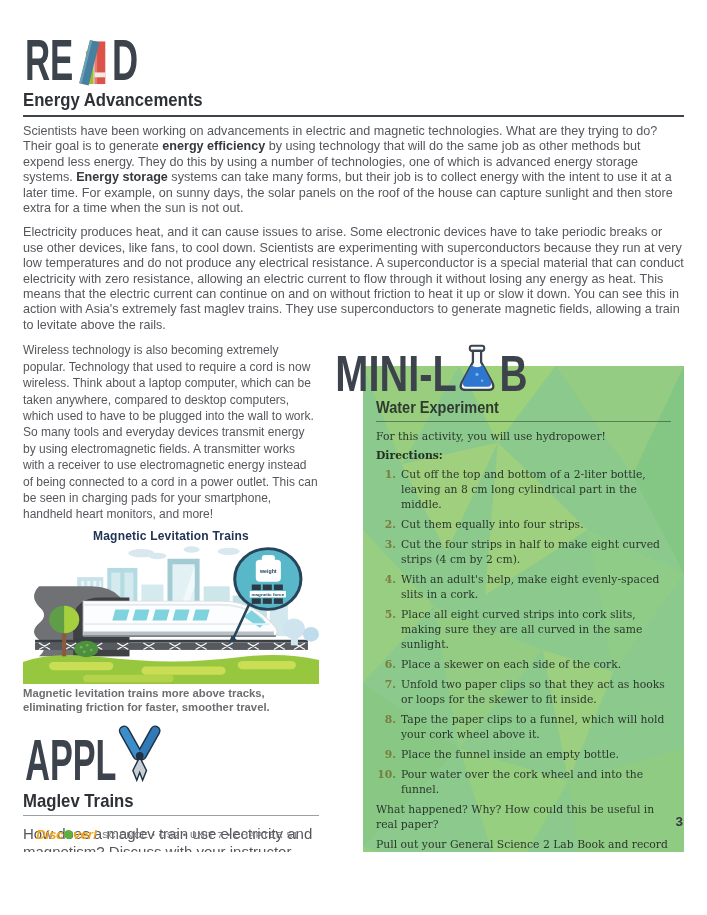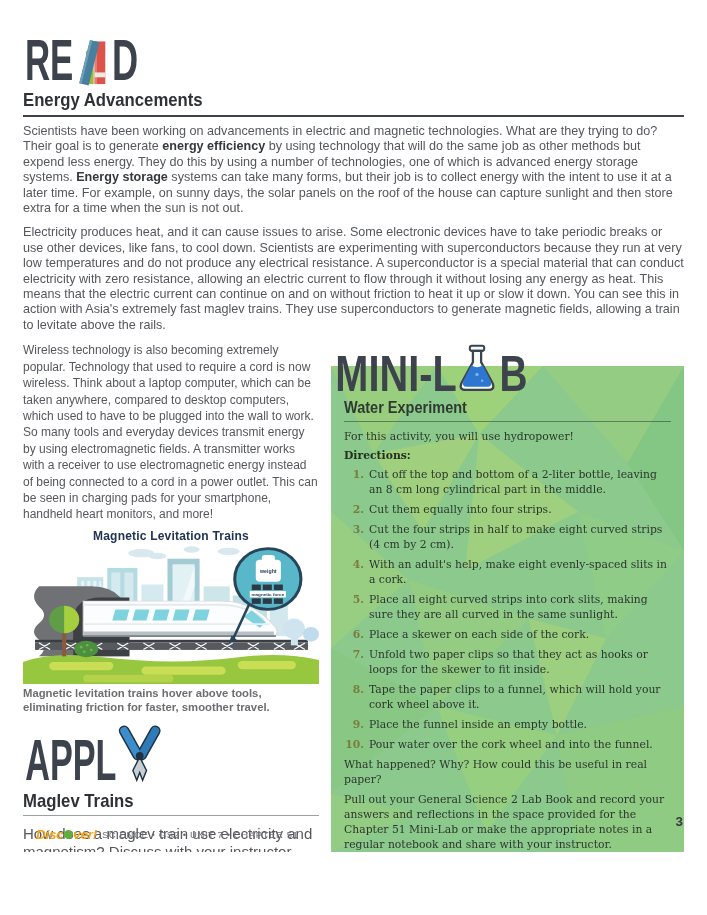--- a/index.html
+++ b/index.html
@@ -38,20 +38,21 @@
 
   .apply-logo { margin:2px 0 0; }
   h3.section-heading { font-size:19px; margin:2px 0 3px; }
   .rule-gray { border:none; border-top:1px solid #9aa0a4; margin:0 0 9px; }
   .question { font-size:15px; line-height:17.6px; color:#55575c; }
 
   .minilab-logo { position:relative; z-index:2; margin-left:1px; }
   .panel {
     position:relative; z-index:1; margin-top:-32px; background:#fef9c3;
     padding:32px 13px 0;
+    margin-left:32px;
   }
   .panel-bg { position:absolute; inset:0; width:100%; height:100%; }
   .panel-content { position:relative; z-index:1; }
   h4.panel-heading { font-size:16.5px; color:#2f3a31; margin:0 0 4px; }
   .rule-panel { border:none; border-top:1.5px solid rgba(43,62,48,.55); margin:0 0 7px; }
   .panel-text { font-family:"DejaVu Serif", serif; font-size:10.8px; line-height:15px; color:#2c382e; }
   .panel-text b { color:#22301f; }
   .pt-block { margin-bottom:4px; }
   .directions-list { list-style:none; margin:2px 0 4px; }
   .directions-list li { display:flex; gap:5px; margin-bottom:5px; }
@@ -195,21 +196,21 @@
               </g>
               <rect x="226" y="51" width="36" height="7" fill="#ffffff"></rect>
               <text x="244" y="56.3" font-size="4.6" font-weight="bold" text-anchor="middle" fill="#27445a" font-family="Liberation Sans, sans-serif">magnetic force</text>
               <g fill="#2c3a46">
                 <rect x="228" y="59" width="9" height="6"></rect>
                   <rect x="239" y="59" width="9" height="6"></rect>
                   <rect x="250" y="59" width="9" height="6"></rect>
               </g>
             </g>
           </svg>
-          <figcaption class="fig-caption">Magnetic levitation trains hover above tools, eliminating friction for faster, smoother travel.</figcaption>
+          <figcaption class="fig-caption">Magnetic levitation trains more above tracks, eliminating friction for faster, smoother travel.</figcaption>
         </figure>
 
         <svg class="logo-svg apply-logo" width="150" height="64" viewBox="0 0 150 66">
           <text class="logo-text" x="0" y="58" font-size="60" textLength="94" lengthAdjust="spacingAndGlyphs">APPL</text>
           <g transform="translate(96,2)">
             <path d="M6,5 L20,30" stroke="#22313f" stroke-width="11" stroke-linecap="round"></path>
             <path d="M38,5 L24,30" stroke="#22313f" stroke-width="11" stroke-linecap="round"></path>
             <path d="M6,5 L20,30" stroke="#3b8ecb" stroke-width="8" stroke-linecap="round"></path>
             <path d="M38,5 L24,30" stroke="#2f7ab8" stroke-width="8" stroke-linecap="round"></path>
             <path d="M22,32 L15,46 L19,56 L22,48 L25,56 L29,46 Z" fill="#c6cfd6" stroke="#22313f" stroke-width="1.5"></path>

